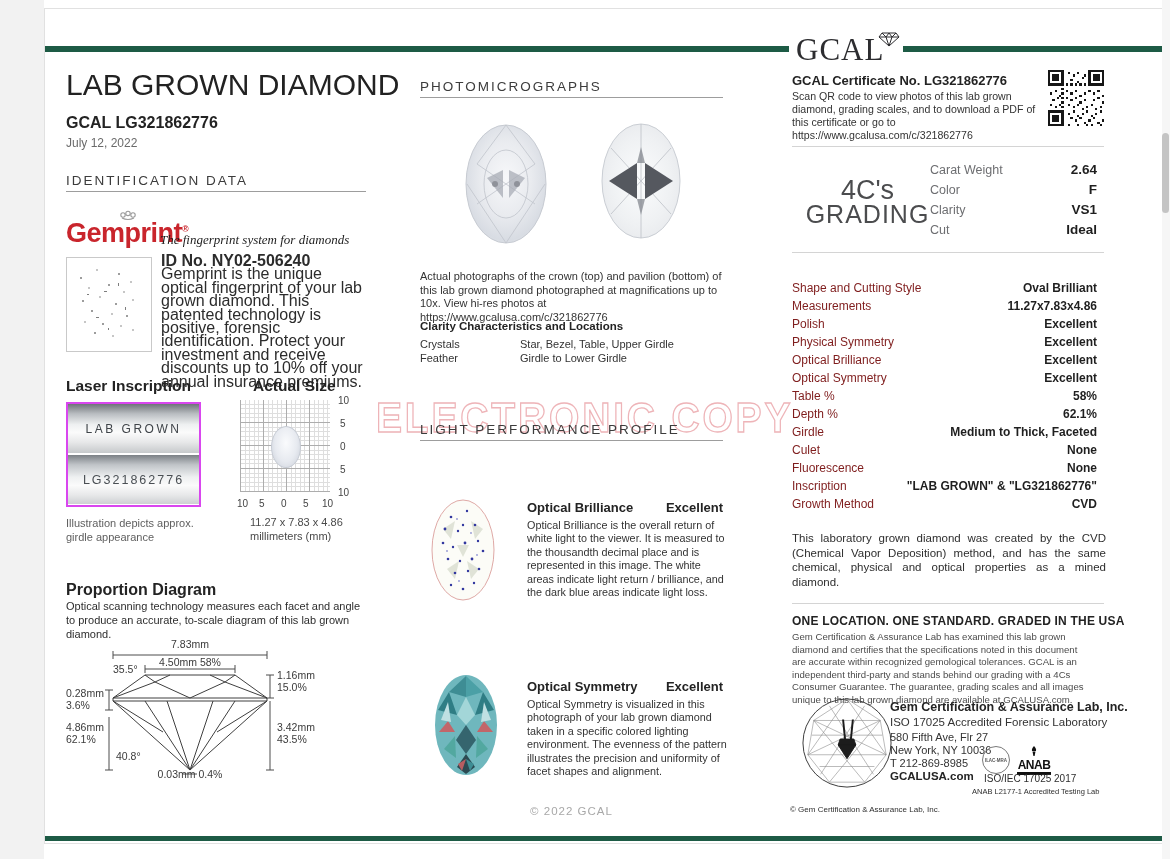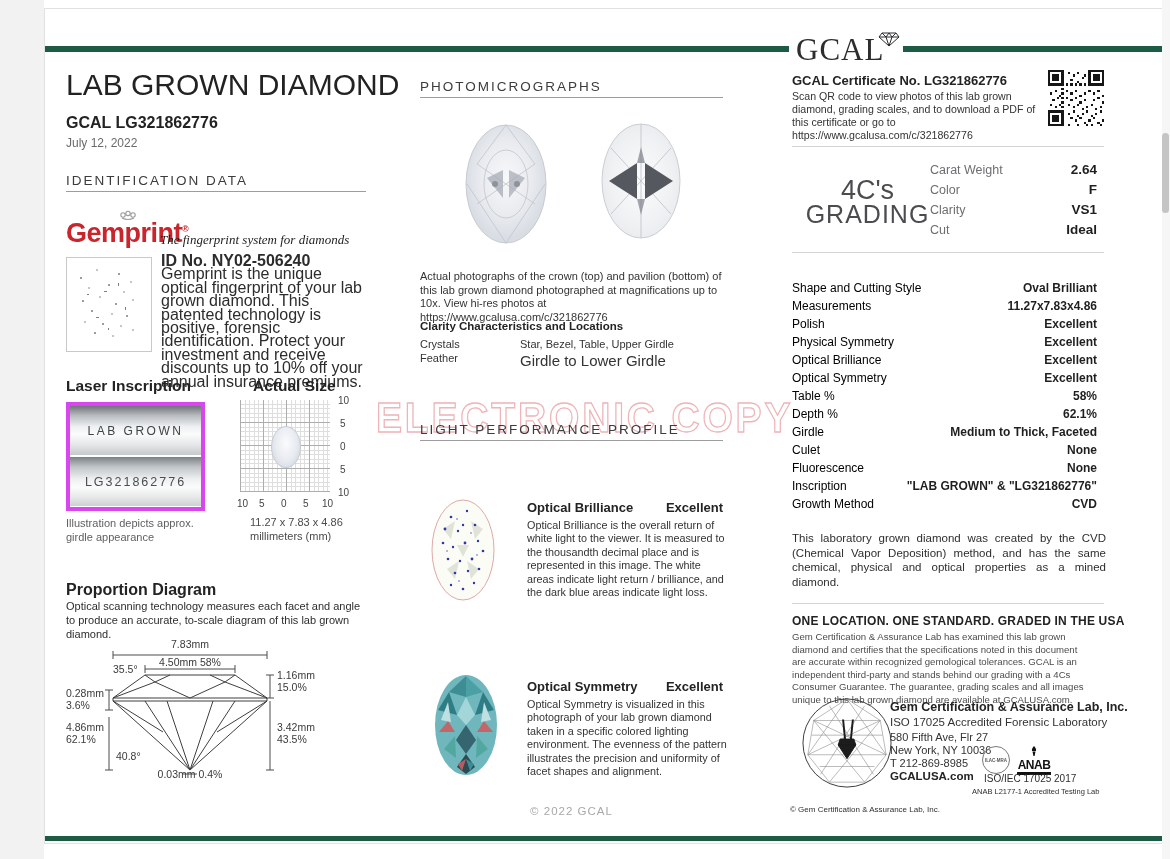--- a/index.html
+++ b/index.html
@@ -13,21 +13,21 @@
   .abs{position:absolute;}
   .left-strip{left:0;top:0;width:44px;height:859px;background:#f2f2f2;}
   .page{left:44px;top:8px;width:1125px;height:836px;background:#fff;border:1px solid #e1e1e1;border-right:none;box-sizing:border-box;}
   .green-rule{height:6px;background:#1d5b45;}
   .divider{height:1px;background:#d4d4d4;}
   .sec-head{font-size:13.5px;letter-spacing:2px;color:#3c3c3c;}
   .sec-underline{height:1px;background:#9d9d9d;}
   .bold{font-weight:bold;}
   .small-gray{color:#6a6a6a;}
   .row-flex{display:flex;justify-content:space-between;align-items:baseline;}
-  .dlabel{font-size:12px;color:#000000;}
+  .dlabel{font-size:12px;color:#7f1d1d;}
   .dvalue{font-size:12px;font-weight:bold;color:#1f1f1f;text-align:right;}
   .watermark{
     font-size:42px;font-weight:bold;letter-spacing:3px;
     color:rgba(255,255,255,0);-webkit-text-stroke:1.3px #eeb4b8;
     white-space:nowrap;transform:scaleX(.93);transform-origin:left;
   }
   .tick{font-size:10px;color:#444;}
   .measure-label{font-size:10.5px;color:#3a3a3a;line-height:12px;}
   .oval{border-radius:50%;}
   .scroll-track{right:0;top:0;width:8px;height:859px;background:#f6f6f6;}
@@ -98,21 +98,21 @@
   </svg>
 </div>
 <div class="abs" style="left:161px;top:254px;width:208px;font-size:16px;line-height:13.4px;color:#2c2c2c;">
   <div class="bold">ID No. NY02-506240</div>
   <div>Gemprint is the unique optical fingerprint of your lab grown diamond. This patented technology is positive, forensic identification. Protect your investment and receive discounts up to 10% off your annual insurance premiums.</div>
 </div>
 
 <div class="abs bold" style="left:66px;top:377px;font-size:15.5px;">Laser Inscription</div>
 <div class="abs bold" style="left:253px;top:377px;font-size:15.5px;">Actual Size</div>
 
-<div class="abs" style="left:66px;top:402px;width:131px;height:101px;border:4px solid #d946ef;background:#fff;">
+<div class="abs" style="left:66px;top:402px;width:131px;height:101px;border:2px solid #d946ef;background:#fff;">
   <div style="height:49px;background:linear-gradient(180deg,#6f7479 0%,#b9bdc1 20%,#eef0f1 42%,#fbfbfb 58%,#e7e8e9 78%,#c6c9cb 100%);display:flex;align-items:center;justify-content:center;">
     <span style="font-size:12px;letter-spacing:2.5px;color:#3f4449;">LAB GROWN</span>
   </div>
   <div style="height:49px;margin-top:2px;background:linear-gradient(180deg,#7b8085 0%,#c0c4c8 20%,#eef0f1 45%,#fbfbfb 62%,#e7e8e9 82%,#cdd0d2 100%);display:flex;align-items:center;justify-content:center;">
     <span style="font-size:12.5px;letter-spacing:2px;color:#4a4f54;">LG321862776</span>
   </div>
 </div>
 <div class="abs" style="left:66px;top:516px;font-size:11px;line-height:14px;color:#5f5f5f;width:130px;">Illustration depicts approx. girdle appearance</div>
 
 <div class="abs" style="left:240px;top:400px;width:90px;height:92px;
@@ -255,21 +255,21 @@
       <polygon points="36,76 40,92 44,76"></polygon>
   </g>
 </svg>
 
 <div class="abs" style="left:420px;top:270px;width:312px;font-size:11px;line-height:13.6px;color:#333;">Actual photographs of the crown (top) and pavilion (bottom) of this lab grown diamond photographed at magnifications up to 10x. View hi-res photos at https://www.gcalusa.com/c/321862776</div>
 
 <div class="abs bold" style="left:420px;top:320px;font-size:11.5px;">Clarity Characteristics and Locations</div>
 <div class="abs" style="left:420px;top:338px;font-size:11px;color:#333;">Crystals</div>
 <div class="abs" style="left:520px;top:338px;font-size:11px;color:#333;">Star, Bezel, Table, Upper Girdle</div>
 <div class="abs" style="left:420px;top:352px;font-size:11px;color:#333;">Feather</div>
-<div class="abs" style="left:520px;top:352px;font-size:15px;color:#333;">Girdle to Lower Girdle</div>
+<div class="abs" style="left:520px;top:352px;font-size:11px;color:#333;">Girdle to Lower Girdle</div>
 
 <div class="abs sec-head" style="left:420px;top:422px;">LIGHT PERFORMANCE PROFILE</div>
 <div class="abs sec-underline" style="left:420px;top:440px;width:303px;"></div>
 
 <svg class="abs" style="left:431px;top:499px;" width="64" height="102" viewBox="0 0 64 102">
   <ellipse cx="32" cy="51" rx="31" ry="50" fill="#fcfcf7" stroke="#dfa9a6" stroke-width="1"></ellipse>
   <g fill="#dde1d4" opacity=".9">
     <polygon points="12,30 24,22 20,40"></polygon>
       <polygon points="52,30 40,22 44,40"></polygon>
       <polygon points="16,70 28,62 24,80"></polygon>

